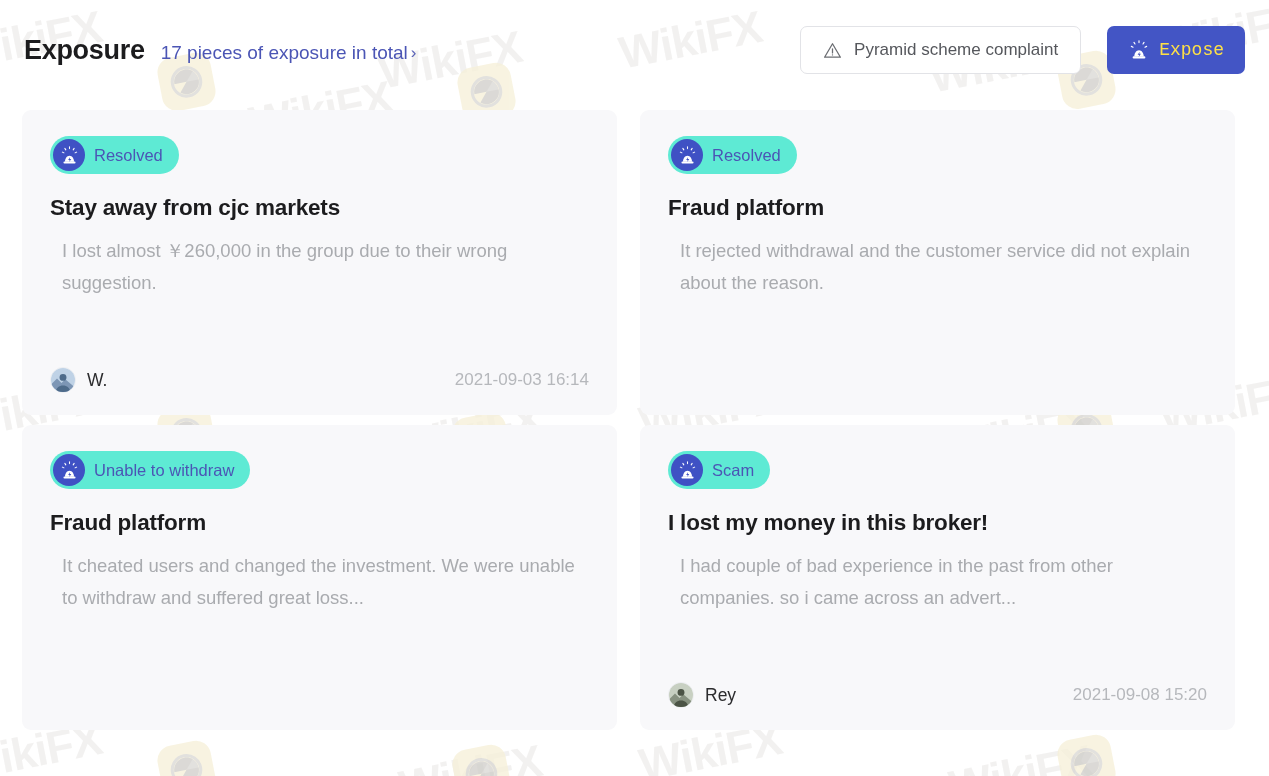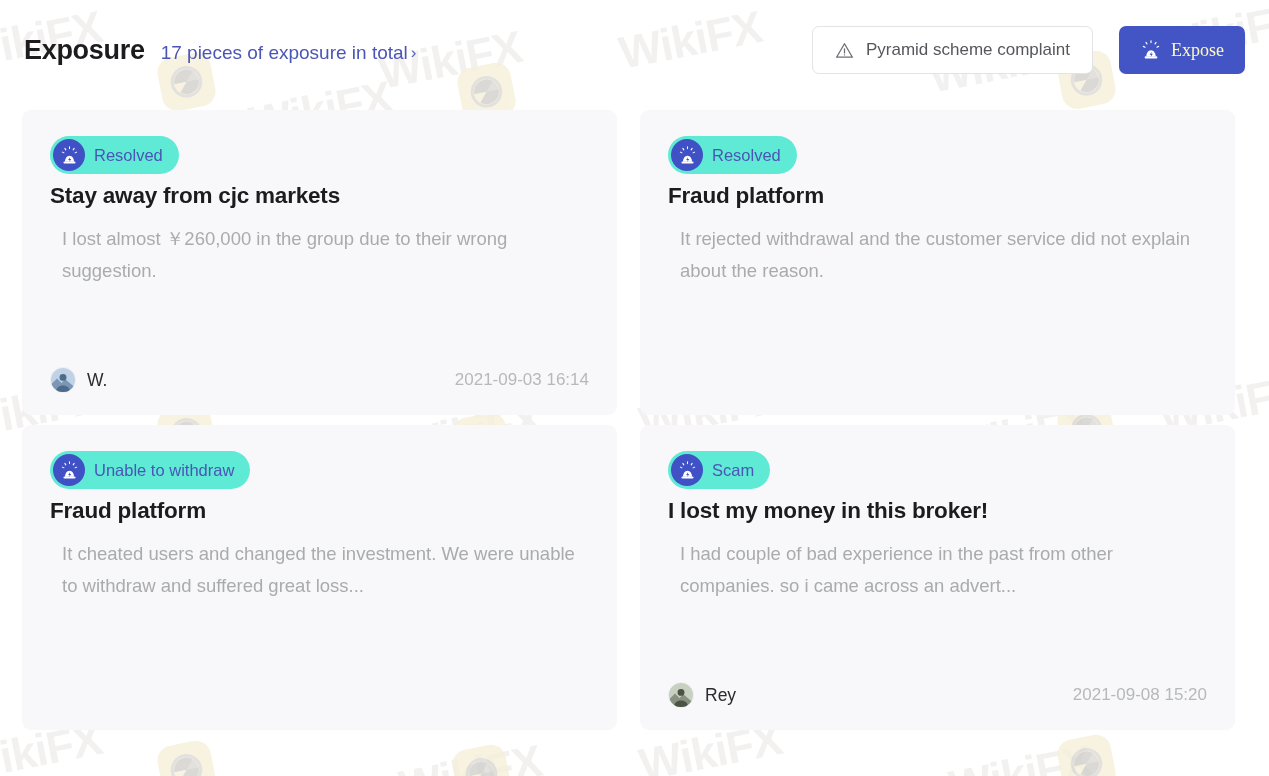--- a/index.html
+++ b/index.html
@@ -90,24 +90,24 @@
   }
   #complaint-btn svg { width: 19px; height: 19px; display:block; flex:none; }
   #expose-btn {
     display: flex; align-items: center; gap: 9px;
     height: 48px;
     padding: 0 21px;
     background: #4355c5;
     border: none;
     border-radius: 7px;
     font-size: 18px;
-    color: #fef9c3;
+    color: #fde047;
     cursor: pointer;
     white-space: nowrap;
-    font-family: Liberation Serif, serif;
+    font-family: Liberation Mono, monospace;
   }
   #expose-btn .siren-wrap { width: 22px; height: 22px; flex:none; display:flex; align-items:center; justify-content:center;}
   #expose-btn svg { width: 22px; height: 22px; display:block; }
 
   
   #grid {
     position: absolute;
     left: 22px; top: 110px;
     width: 1225px;
     display: grid;
@@ -142,21 +142,21 @@
     display: flex; align-items: center; justify-content: center;
     flex: none;
   }
   .badge-icon svg { width: 21px; height: 21px; display:block; }
   .badge-label {
     font-size: 16.5px;
     color: #4b55b5;
     white-space: nowrap;
   }
   .card-title {
-    margin-top: 8px;
+    margin-top: 20px;
     font-size: 22.5px;
     font-weight: 700;
     color: #1c1c1e;
     letter-spacing: -.2px;
     line-height: 1.2;
   }
   .card-desc {
     margin-top: 14px;
     font-size: 18.5px;
     line-height: 1.72;

